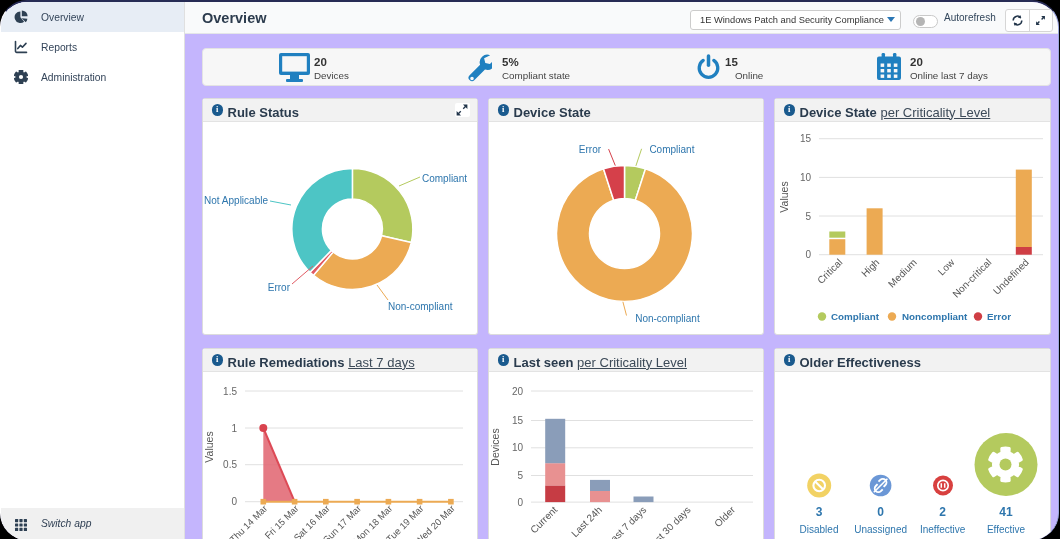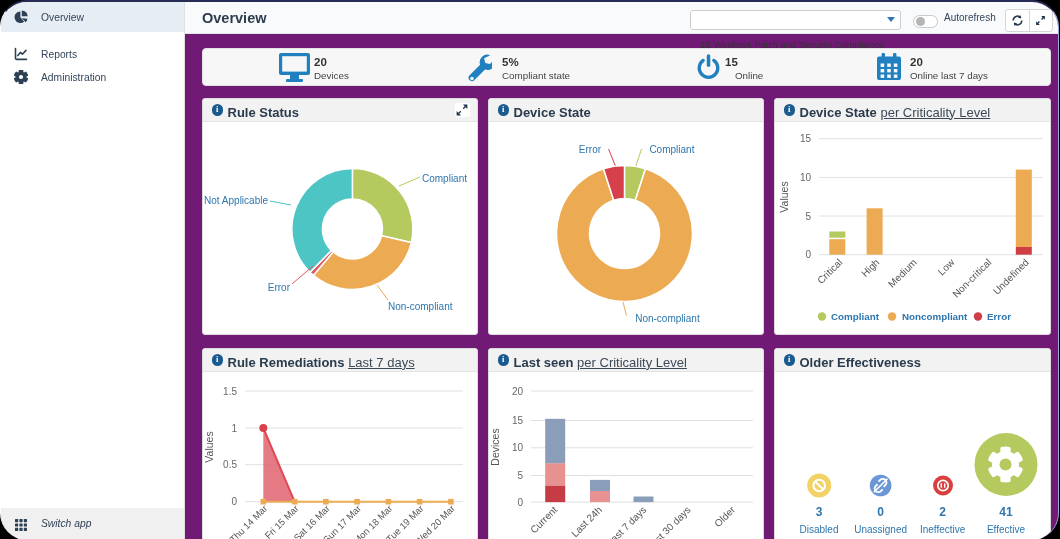--- a/index.html
+++ b/index.html
@@ -1,30 +1,30 @@
 <!DOCTYPE html>
 <html><head>
 <meta charset="utf-8">
 <style>
 html,body{margin:0;padding:0;background:#000;}
 body{width:1060px;height:539px;position:relative;font-family:"Liberation Sans",sans-serif;overflow:hidden;}
-.shell{position:absolute;left:0;top:0;width:1056.75px;height:537.5px;border-top:2px solid #272c55;border-right:1.5px solid #9aa7dd;border-left:1px solid #fff;border-bottom:none;border-radius:27px;background:#701a75;overflow:hidden;}
+.shell{position:absolute;left:0;top:0;width:1056.75px;height:537.5px;border-top:2px solid #272c55;border-right:1.5px solid #9aa7dd;border-left:1px solid #fff;border-bottom:none;border-radius:27px;background:#c4b5fd;overflow:hidden;}
 
 .sidebar{position:absolute;left:0;top:0;bottom:0;width:183px;background:#fff;border-right:1px solid #e0e0e0;}
 .sitem{position:absolute;left:0;width:183px;height:30px;color:#34455a;font-size:10.3px;}
 .sitem .lab{position:absolute;left:40px;top:10px;}
 .sitem.active{background:#e7edf5;}
 .sicon{position:absolute;left:13px;top:8px;width:14px;height:14px;}
 .switchapp{position:absolute;left:0;bottom:0;width:183px;height:32px;background:#f0f0f0;color:#2e3e52;font-size:10.3px;}
 .switchapp .lab{position:absolute;left:40px;top:10px;font-style:italic;}
 
 .topbar{position:absolute;left:184px;top:0;right:0;height:30.5px;background:#f9fafb;border-bottom:1px solid #e4e6e8;}
 .title{position:absolute;left:17px;top:8px;font-size:14.5px;font-weight:bold;color:#2d3c4e;}
 .dropdown{position:absolute;left:505px;top:8px;width:209px;height:18px;background:#fff;border:1px solid #ccc;border-radius:3px;font-size:9.3px;color:#333;}
-.dropdown .txt{position:absolute;left:9px;top:4px;white-space:nowrap;margin-top:25px;}
+.dropdown .txt{position:absolute;left:9px;top:4px;white-space:nowrap;}
 .dropdown .car{position:absolute;right:5px;top:6px;width:0;height:0;border-left:4.5px solid transparent;border-right:4.5px solid transparent;border-top:5.5px solid #2b77b5;}
 .toggle{position:absolute;left:728px;top:12.5px;width:25px;height:13px;background:#fff;border:1px solid #c9c9c9;border-radius:7px;box-sizing:border-box;}
 .toggle .knob{position:absolute;left:1.5px;top:1px;width:9.5px;height:9.5px;background:#b5b5b5;border-radius:50%;}
 .autorefresh{position:absolute;left:759px;top:10px;font-size:10px;color:#33475c;}
 .btngroup{position:absolute;left:820px;top:7px;width:46px;height:21px;background:#fff;border:1px solid #d6d6d6;border-radius:3px;}
 .btngroup .sep{position:absolute;left:23px;top:0;bottom:0;width:1px;background:#d6d6d6;}
 
 .kpi{position:absolute;left:201px;top:45.5px;width:849px;height:38px;background:#f7f7f7;border:1px solid #e3e3e3;border-radius:4px;box-sizing:border-box;}
 .kpi .num{position:absolute;top:8px;line-height:10px;font-size:11.5px;font-weight:bold;color:#333;}
 .kpi .lbl{position:absolute;top:22px;line-height:9px;font-size:9.8px;color:#444;}
@@ -43,21 +43,21 @@
     <div class="sitem active">
         <svg class="sicon" viewBox="0 0 14 14">
           <g fill="#2e4053">
             <path d="M6.4 7.2 L10.13 11.64 A5.8 5.8 0 1 1 6.4 1.4 Z"></path>
             <path d="M7.8 6.2 V0.4 A5.8 5.8 0 0 1 13.6 6.2 Z"></path>
             <path d="M7.6 8.2 L13.38 8.71 A5.8 5.8 0 0 1 11.7 12.3 Z"></path>
           </g>
         </svg>
         <span class="lab">Overview</span>
       </div>
-    <div class="sitem" style="top:37px;">
+    <div class="sitem" style="top:30px;">
         <svg class="sicon" viewBox="0 0 14 14">
           <path fill="none" stroke="#2e4053" stroke-width="1.6" stroke-linecap="round" d="M1.5 1.5V11.2A1.2 1.2 0 0 0 2.7 12.4H12.5"></path>
           <path fill="none" stroke="#2e4053" stroke-width="1.6" stroke-linecap="round" stroke-linejoin="round" d="M3.8 8.6L6.4 5.4L8.4 7.2L12 3.4"></path>
         </svg>
         <span class="lab">Reports</span>
       </div>
     <div class="sitem" style="top:60px;">
         <svg class="sicon" viewBox="0 0 14 14">
           <g transform="translate(7 7)">
             <path fill="#2e4053" stroke="#2e4053" stroke-width="1.4" stroke-linejoin="round" d="M-1.71 -6.38A6.6 6.6 0 0 1 1.71 -6.38L1.56 -4.54A4.8 4.8 0 0 1 3.15 -3.62L4.67 -4.67A6.6 6.6 0 0 1 6.38 -1.71L4.71 -0.92A4.8 4.8 0 0 1 4.71 0.92L6.38 1.71A6.6 6.6 0 0 1 4.67 4.67L3.15 3.62A4.8 4.8 0 0 1 1.56 4.54L1.71 6.38A6.6 6.6 0 0 1 -1.71 6.38L-1.56 4.54A4.8 4.8 0 0 1 -3.15 3.62L-4.67 4.67A6.6 6.6 0 0 1 -6.38 1.71L-4.71 0.92A4.8 4.8 0 0 1 -4.71 -0.92L-6.38 -1.71A6.6 6.6 0 0 1 -4.67 -4.67L-3.15 -3.62A6.6 6.6 0 0 1 -1.56 -4.54Z"></path>

